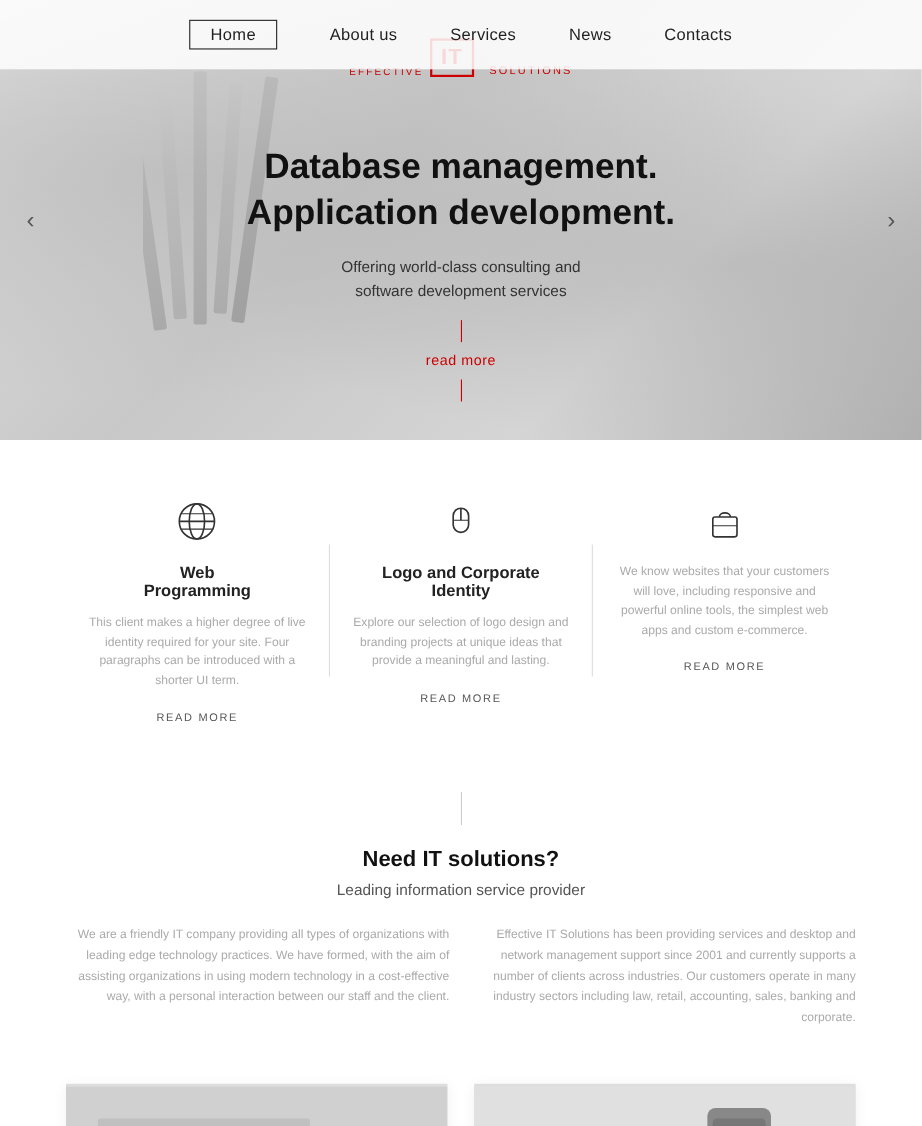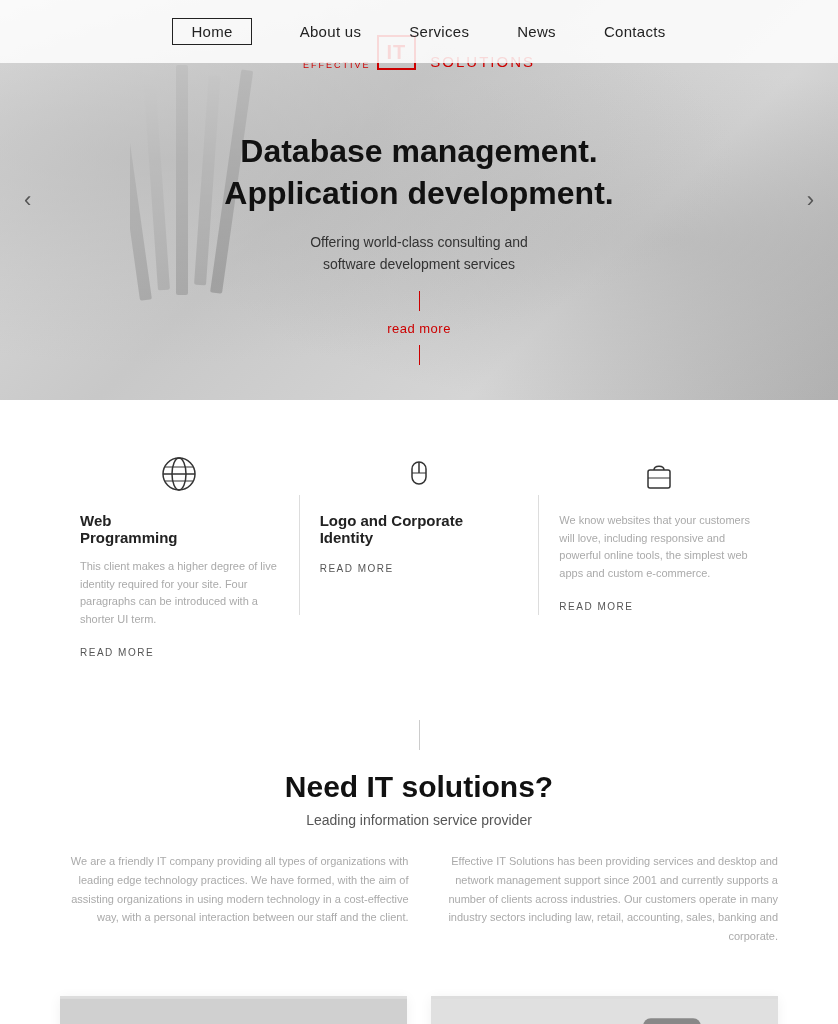--- a/index.html
+++ b/index.html
@@ -86,21 +86,21 @@
     }
     .hero-logo-box {
       border: 2px solid #c00;
       padding: 4px 8px;
       font-size: 20px;
       font-weight: bold;
       color: #c00;
       letter-spacing: 1px;
     }
     .hero-logo-text-right {
-      font-size: 15px;
+      font-size: 10px;
       color: #c00;
       letter-spacing: 2px;
       text-transform: uppercase;
       margin-left: 14px;
     }
     .hero h1 {
       font-size: 32px;
       font-weight: 800;
       color: #111;
       line-height: 1.3;
@@ -146,21 +146,21 @@
     
     .services-section {
       padding: 50px 60px 40px;
       display: flex;
       justify-content: space-around;
       align-items: flex-start;
       background: #fff;
     }
     .service-item {
       flex: 1;
-      text-align: left;
+      text-align: center;
       padding: 0 20px;
     }
     .service-icon {
       width: 48px;
       height: 48px;
       margin: 0 auto 14px;
       display: flex;
       align-items: center;
       justify-content: center;
     }
@@ -196,21 +196,21 @@
       text-align: center;
       background: #fff;
     }
     .need-it-divider {
       width: 1px;
       height: 30px;
       background: #ccc;
       margin: 0 auto 20px;
     }
     .need-it-section h2 {
-      font-size: 30px;
+      font-size: 20px;
       font-weight: 800;
       color: #111;
       margin-bottom: 8px;
     }
     .need-it-section .subtitle {
       font-size: 14px;
       color: #555;
       margin-bottom: 24px;
     }
     .need-it-cols {
@@ -317,20 +317,21 @@
 
   <div class="service-item">
     <div class="service-icon">
       <svg width="40" height="40" viewBox="0 0 40 40" fill="none" xmlns="http://www.w3.org/2000/svg">
         <rect x="13" y="8" width="14" height="22" rx="7" stroke="#333" stroke-width="1.5" fill="none"></rect>
         <line x1="20" y1="8" x2="20" y2="19" stroke="#333" stroke-width="1.5"></line>
         <line x1="13" y1="19" x2="27" y2="19" stroke="#333" stroke-width="1"></line>
       </svg>
     </div>
     <h3>Logo and Corporate<br>Identity</h3>
+    <p>Explore our selection of logo design and branding projects at unique ideas that provide a meaningful and lasting.</p>
     <a href="#" class="service-readmore">READ MORE</a>
   </div>
 
   <div class="service-divider"></div>
 
   <div class="service-item">
     <div class="service-icon">
       <svg width="40" height="40" viewBox="0 0 40 40" fill="none" xmlns="http://www.w3.org/2000/svg">
         <rect x="9" y="16" width="22" height="18" rx="2" stroke="#333" stroke-width="1.5" fill="none"></rect>
         <path d="M15 16 C15 11 25 11 25 16" stroke="#333" stroke-width="1.5" fill="none"></path>

